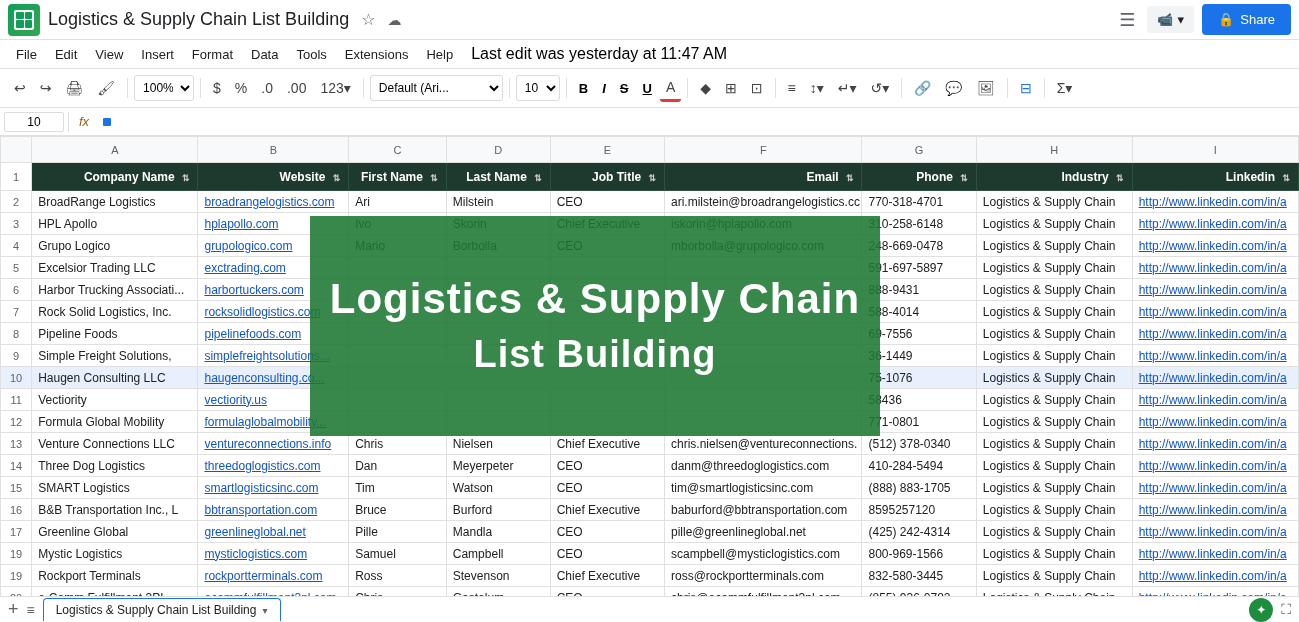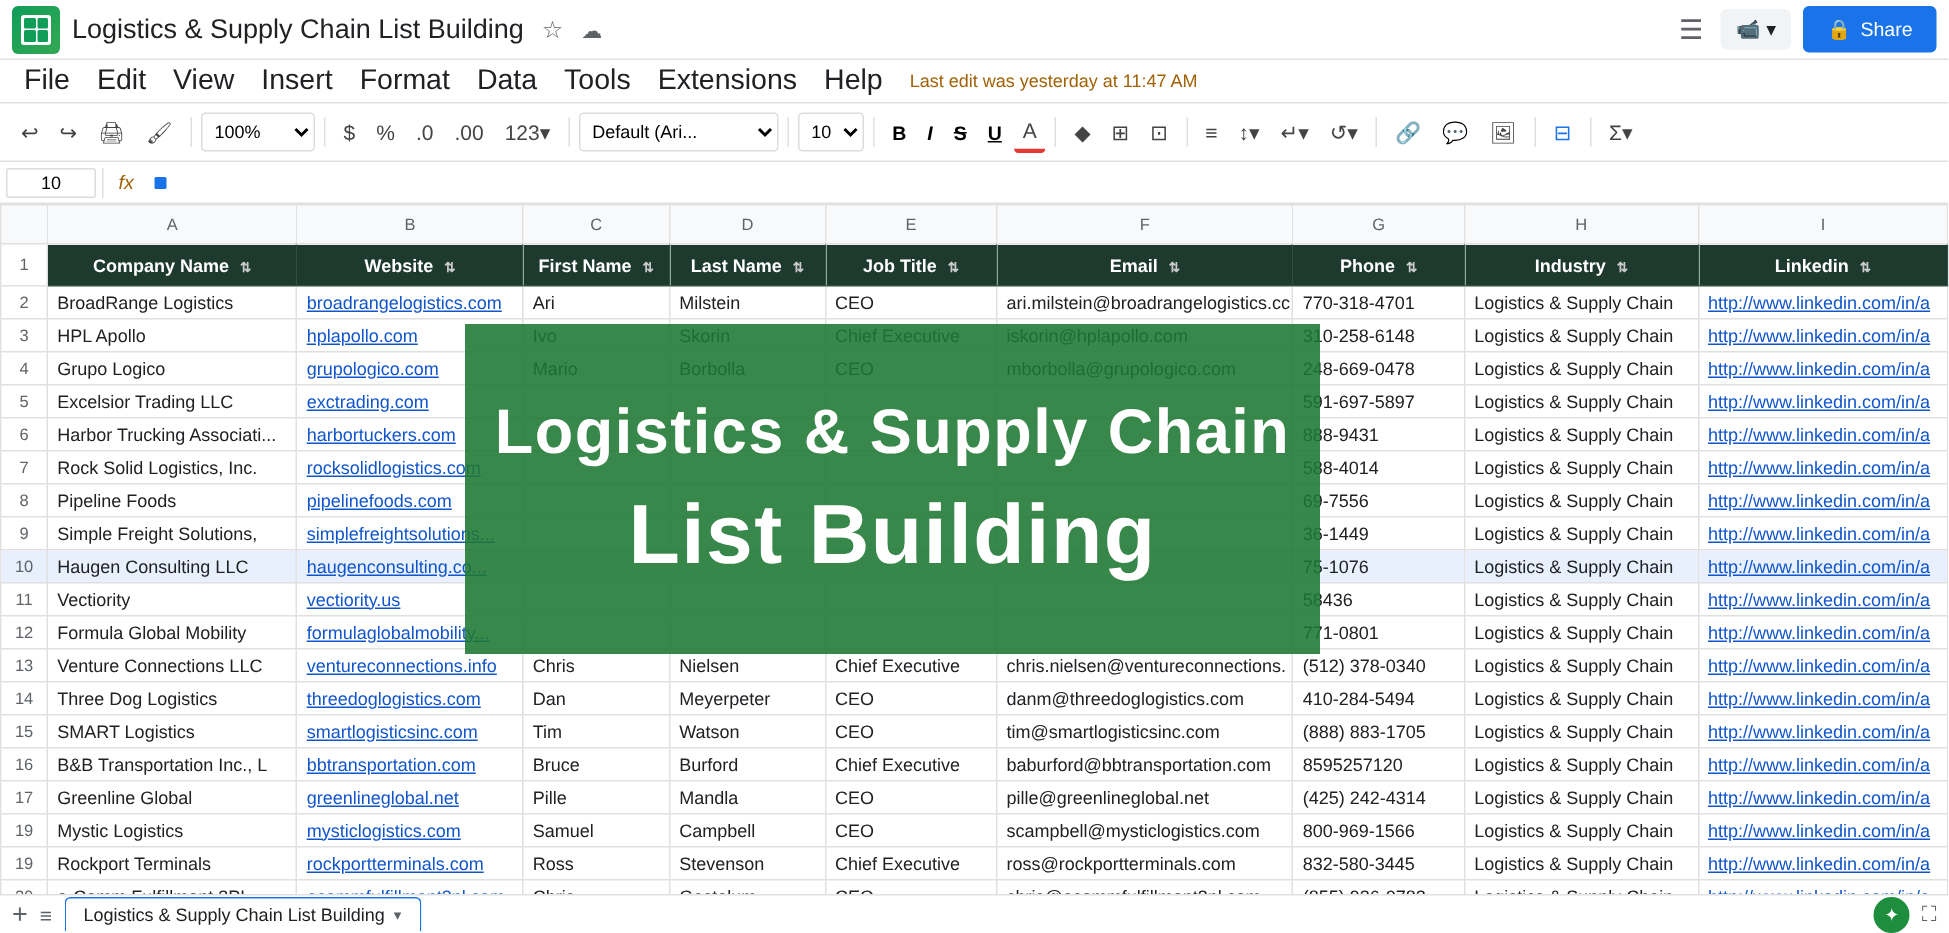--- a/index.html
+++ b/index.html
@@ -13,44 +13,44 @@
     .doc-title { font-size: 18px; color: #202124; font-weight: 400; margin-right: 4px; }
     .star-icon { color: #5f6368; font-size: 16px; cursor: pointer; }
     .cloud-icon { color: #5f6368; font-size: 14px; margin-left: 4px; }
     .top-bar-right { margin-left: auto; display: flex; align-items: center; gap: 8px; }
     .meet-btn { display: flex; align-items: center; gap: 4px; background: #f1f3f4; border-radius: 4px; padding: 6px 10px; cursor: pointer; font-size: 13px; color: #202124; }
     .share-btn { background: #1a73e8; color: #fff; border: none; border-radius: 4px; padding: 8px 16px; font-size: 13px; font-weight: 500; cursor: pointer; display: flex; align-items: center; gap: 6px; }
     .hamburger-btn { color: #5f6368; font-size: 18px; cursor: pointer; padding: 4px; }
 
     
     .menu-bar { display: flex; align-items: center; height: 28px; padding: 0 8px; gap: 2px; }
-    .menu-item { padding: 4px 8px; font-size: 19px; color: #202124; cursor: pointer; border-radius: 4px; }
-    .last-edit { font-size: 12px; color: #a16207; margin-left: 8px; text-align: right; }
+    .menu-item { padding: 4px 8px; font-size: 13px; color: #202124; cursor: pointer; border-radius: 4px; }
+    .last-edit { font-size: 16px; color: #000000; margin-left: 8px; text-align: right; }
 
     
     .toolbar { display: flex; align-items: center; height: 40px; padding: 0 8px; border-bottom: 1px solid #e0e0e0; border-top: 1px solid #e0e0e0; gap: 2px; background: #fff; overflow: hidden; }
     .toolbar-btn { padding: 4px 6px; cursor: pointer; color: #444; font-size: 14px; border-radius: 3px; display: flex; align-items: center; }
     .toolbar-separator { width: 1px; height: 20px; background: #e0e0e0; margin: 0 4px; }
     .toolbar-select { border: 1px solid #dadce0; border-radius: 3px; font-size: 12px; padding: 2px 4px; background: #fff; cursor: pointer; height: 26px; }
-    .zoom-select { width: 76px; }
+    .zoom-select { width: 60px; }
     .font-select { width: 133px; }
     .size-select { width: 44px; }
     .toolbar-text-btn { font-weight: bold; padding: 4px 6px; cursor: pointer; border-radius: 3px; font-size: 13px; }
     .underline-btn { text-decoration: underline; }
     .filter-active { color: #1a73e8; }
 
     
     .formula-bar { display: flex; align-items: center; height: 28px; border-bottom: 1px solid #e0e0e0; padding: 0 4px; gap: 4px; background: #fff; }
     .cell-ref { width: 60px; border: 1px solid #dadce0; border-radius: 2px; font-size: 12px; padding: 2px 4px; text-align: center; }
     .formula-separator { width: 1px; height: 20px; background: #e0e0e0; }
     .fx-label { font-size: 13px; color: #a16207; padding: 0 6px; font-style: italic; }
     .formula-input { flex: 1; border: none; outline: none; font-size: 12px; color: #202124; }
     
     table { border-collapse: collapse; width: 100%; font-size: 12px; }
-    th { background: #f8f9fa; border: 1px solid #e0e0e0; padding: 4px 8px; text-align: center; font-weight: 500; color: #202124; white-space: nowrap; position: relative; user-select: none; height: 26px; }
+    th { background: #f8f9fa; border: 1px solid #e0e0e0; padding: 4px 8px; text-align: right; font-weight: 500; color: #202124; white-space: nowrap; position: relative; user-select: none; height: 26px; }
     td { border: 1px solid #e0e0e0; padding: 2px 6px; white-space: nowrap; overflow: hidden; max-width: 160px; height: 22px; font-size: 12px; color: #202124; }
     tr:nth-child(even) td { background: #fff; }
     tr:nth-child(odd) td { background: #fff; }
     .row-num { background: #f8f9fa; border: 1px solid #e0e0e0; text-align: center; color: #5f6368; font-size: 11px; padding: 2px 4px; width: 30px; }
     .header-row th { background: #1e3a2f; color: #fff; font-weight: 600; font-size: 12px; border-color: #2d5040; height: 28px; }
     .header-row th .sort-icon { color: #ccc; font-size: 9px; margin-left: 4px; }
     .link-cell { color: #1155cc; text-decoration: underline; cursor: pointer; margin-top: 25px; }
     
     
     .corner-cell { background: #f8f9fa; border: 1px solid #e0e0e0; width: 30px; }
@@ -73,21 +73,21 @@
       color: #fff; 
       font-size: 42px; 
       font-weight: 900; 
       text-align: center; 
       line-height: 1.2;
       font-family: Arial Black, Arial, sans-serif;
       letter-spacing: 1px;
     }
     .overlay-subtitle {
       color: #fff; 
-      font-size: 56px; 
+      font-size: 38px; 
       font-weight: 900; 
       text-align: center; 
       line-height: 1.2;
       font-family: Arial Black, Arial, sans-serif;
       letter-spacing: 1px;
       margin-top: 8px;
     }
 
     
     .bottom-bar { 

